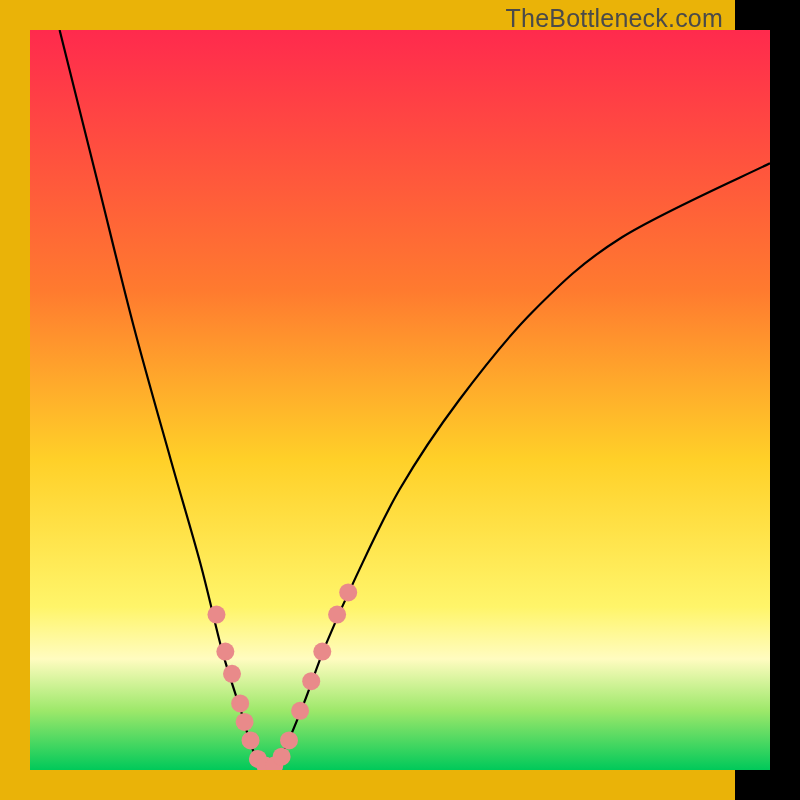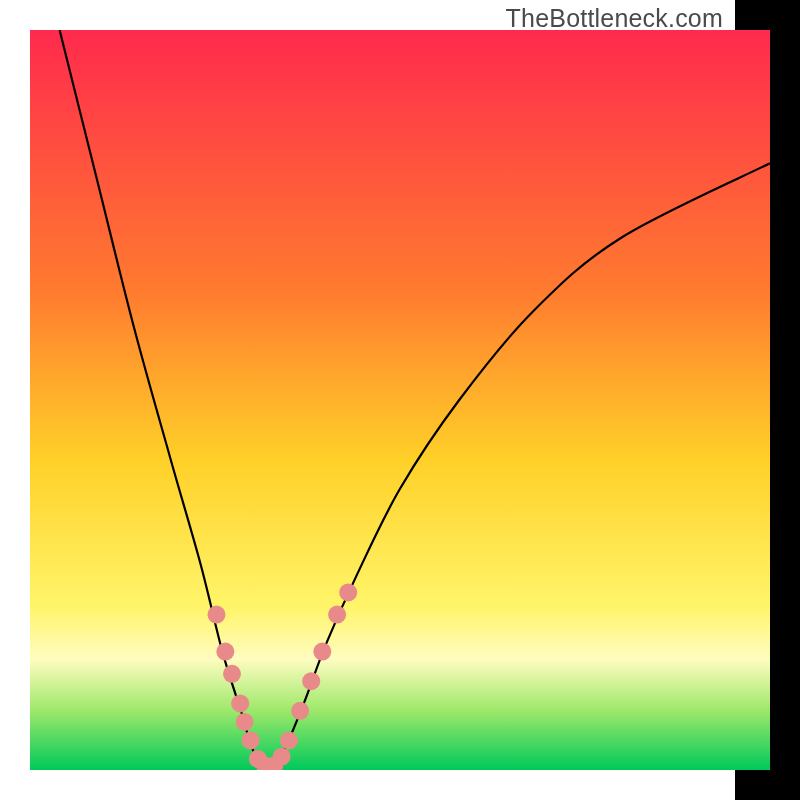--- a/index.html
+++ b/index.html
@@ -10,21 +10,21 @@
     overflow: hidden;
     background: #000;
     font-family: Arial, Helvetica, sans-serif;
   }
   .frame {
     position: absolute;
     left: 0;
     top: 0;
     width: 735px;
     height: 800px;
-    background: #ffffff;
+    background: #eab308;
   }
   .plot {
     position: absolute;
     left: 30px;
     top: 30px;
     width: 740px;
     height: 740px;
     
   }
   .watermark {

